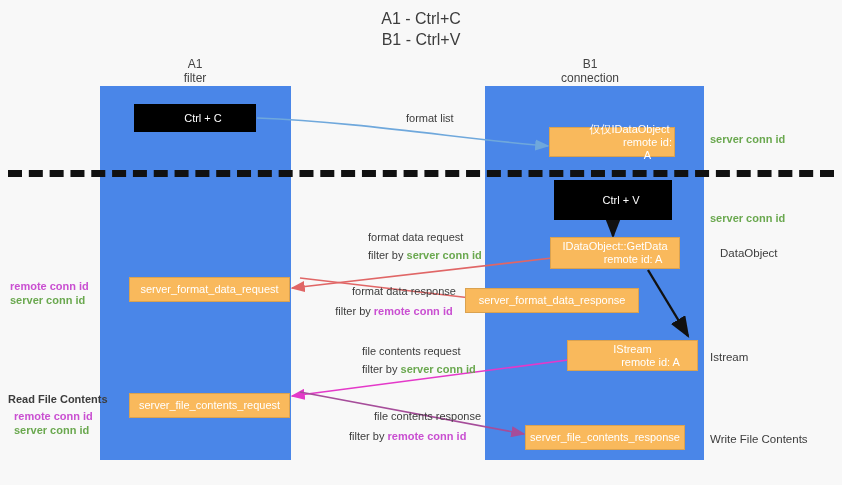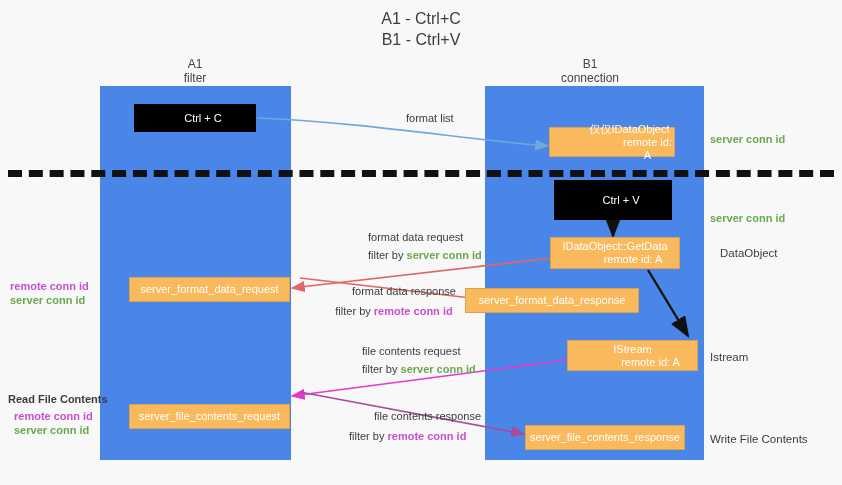--- a/index.html
+++ b/index.html
@@ -112,21 +112,21 @@
   <div class="abs" id="divider"></div>
 
   <div class="abs box green" style="left:134px;top:104px;width:122px;height:28px;">
     <span>Ctrl + C</span>
   </div>
 
   <div class="abs box orange" style="left:129px;top:277px;width:161px;height:25px;">
     <span>server_format_data_request</span>
   </div>
 
-  <div class="abs box orange" style="left:129px;top:393px;width:161px;height:25px;margin-top:11px;">
+  <div class="abs box orange" style="left:129px;top:393px;width:161px;height:25px;">
     <span>server_file_contents_request</span>
   </div>
 
   <div class="abs box orange" style="left:549px;top:127px;width:126px;height:30px;padding-left:35px;">
     <span>仅仅IDataObject</span>
     <span class="l2">remote id: A</span>
   </div>
 
   <div class="abs box green" style="left:554px;top:180px;width:118px;height:40px;">
     <span>Ctrl + V</span>

